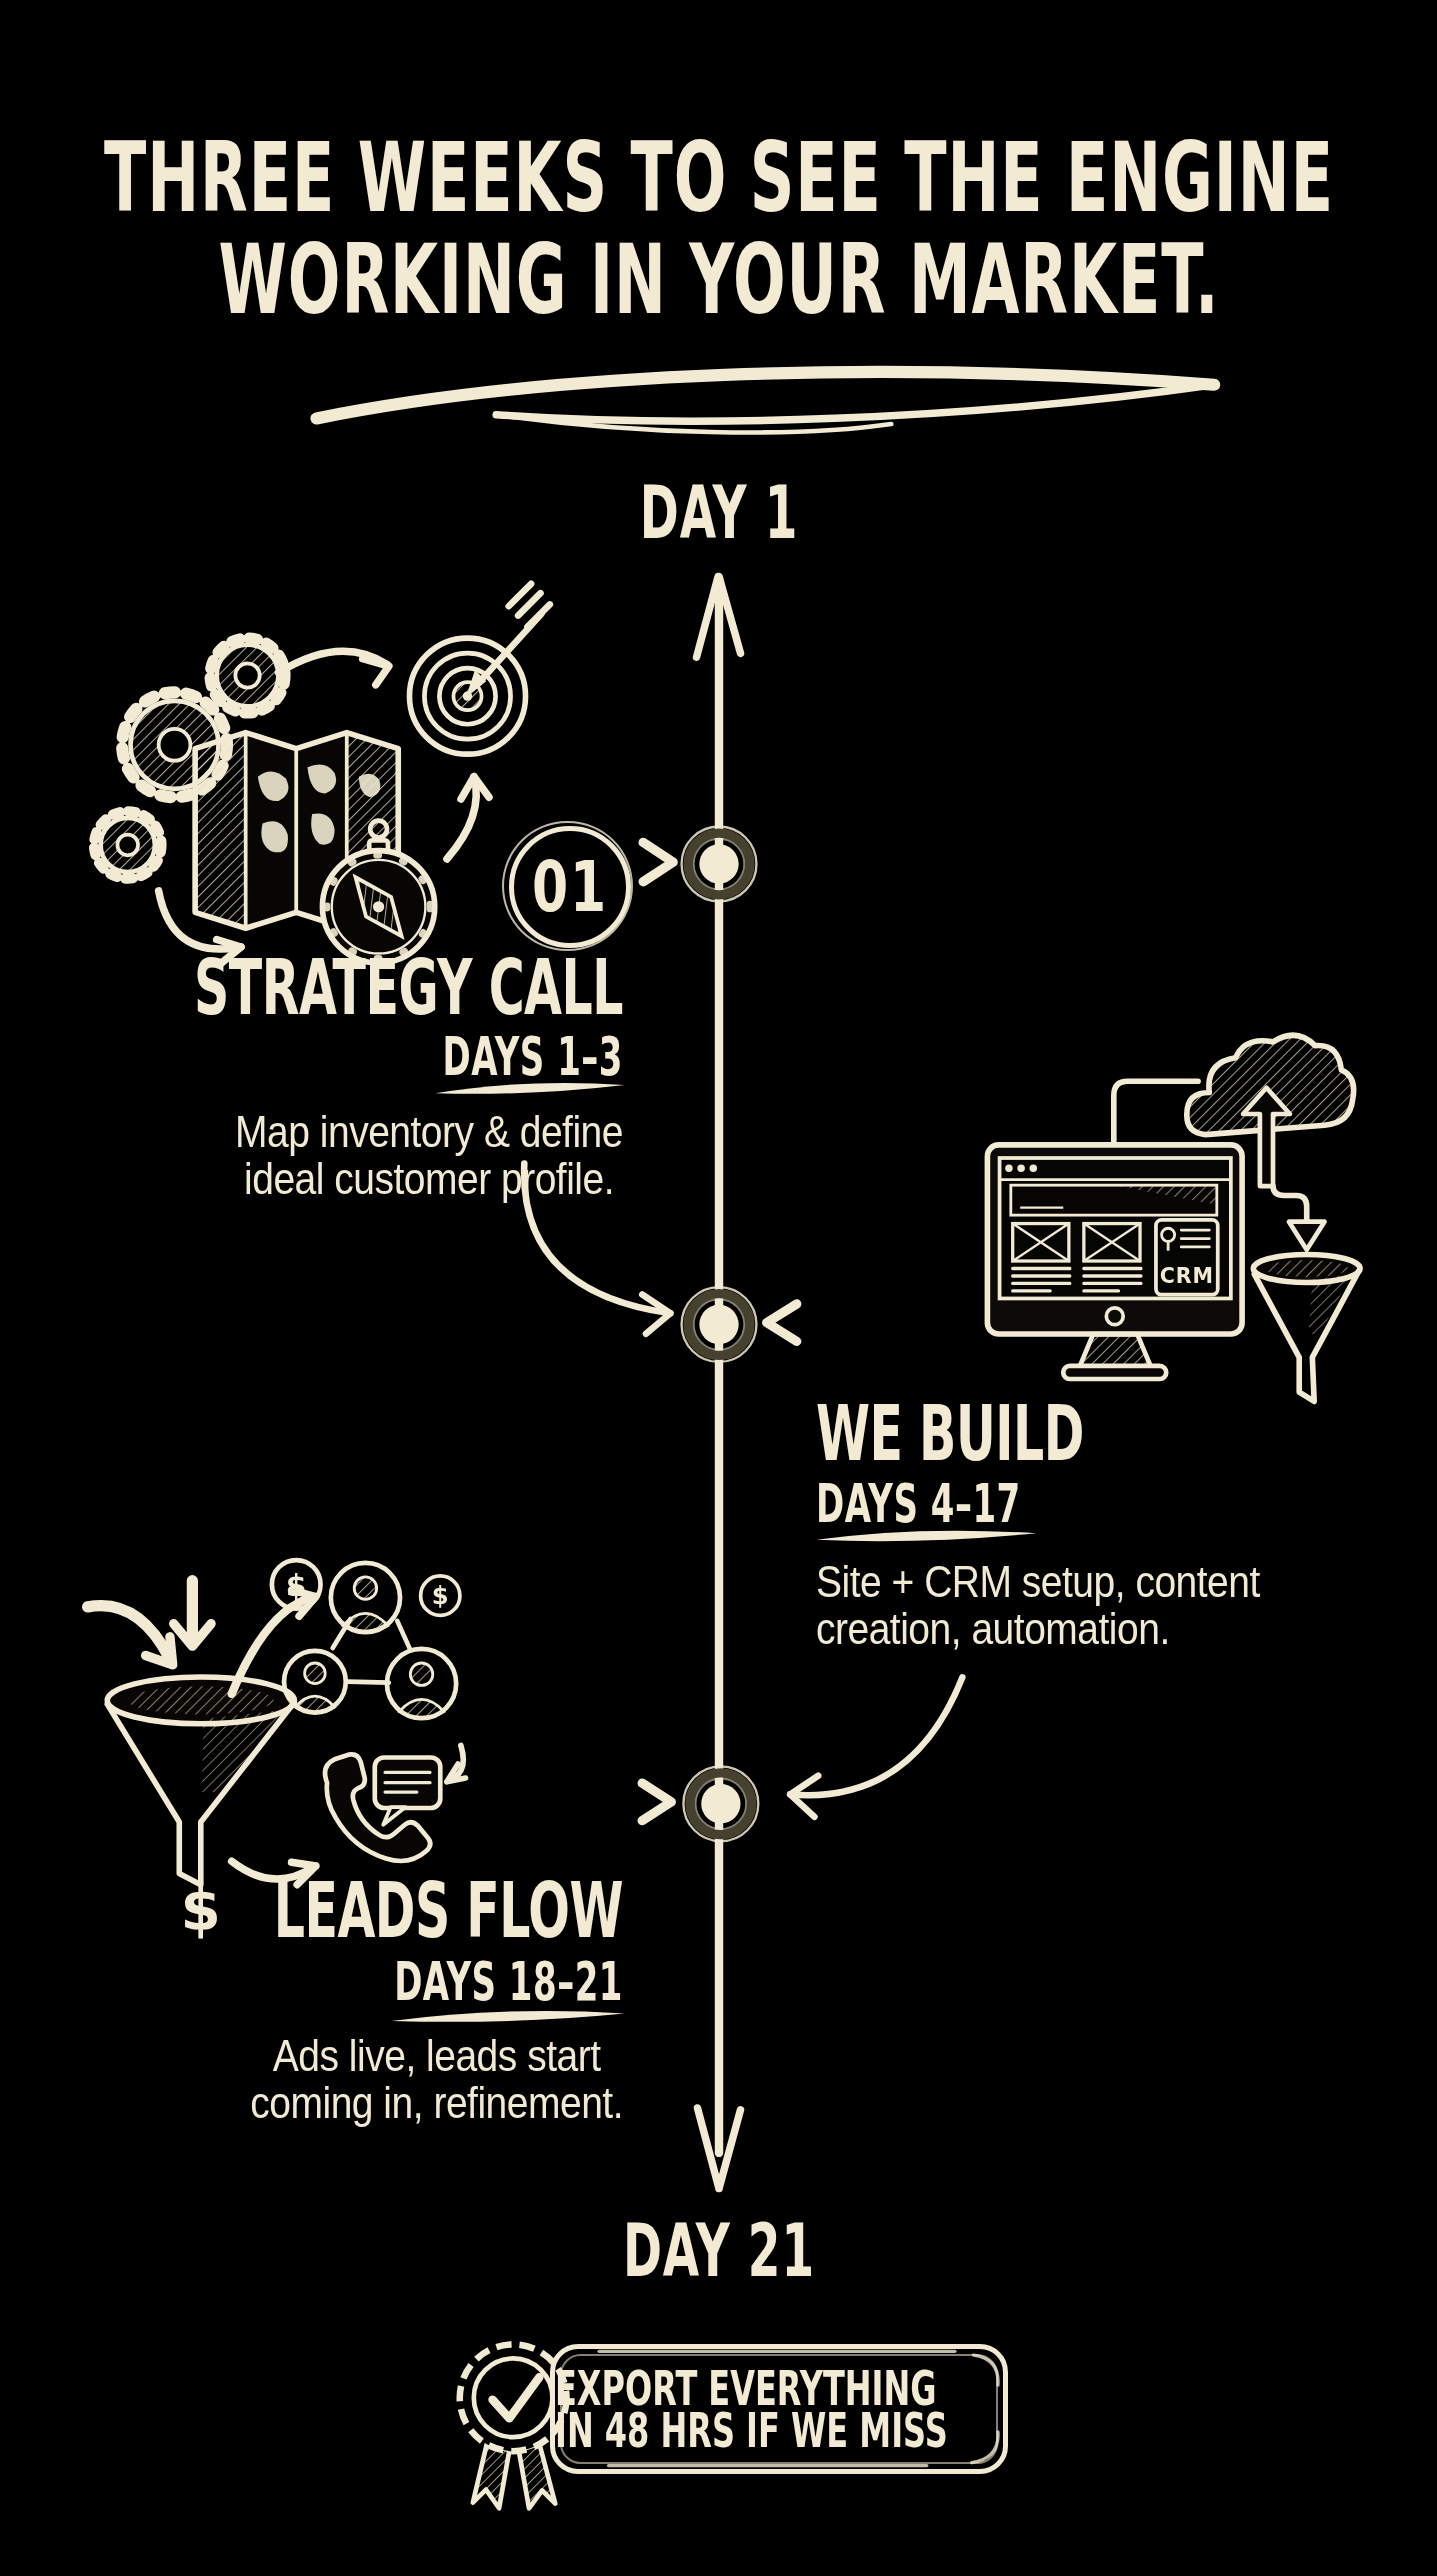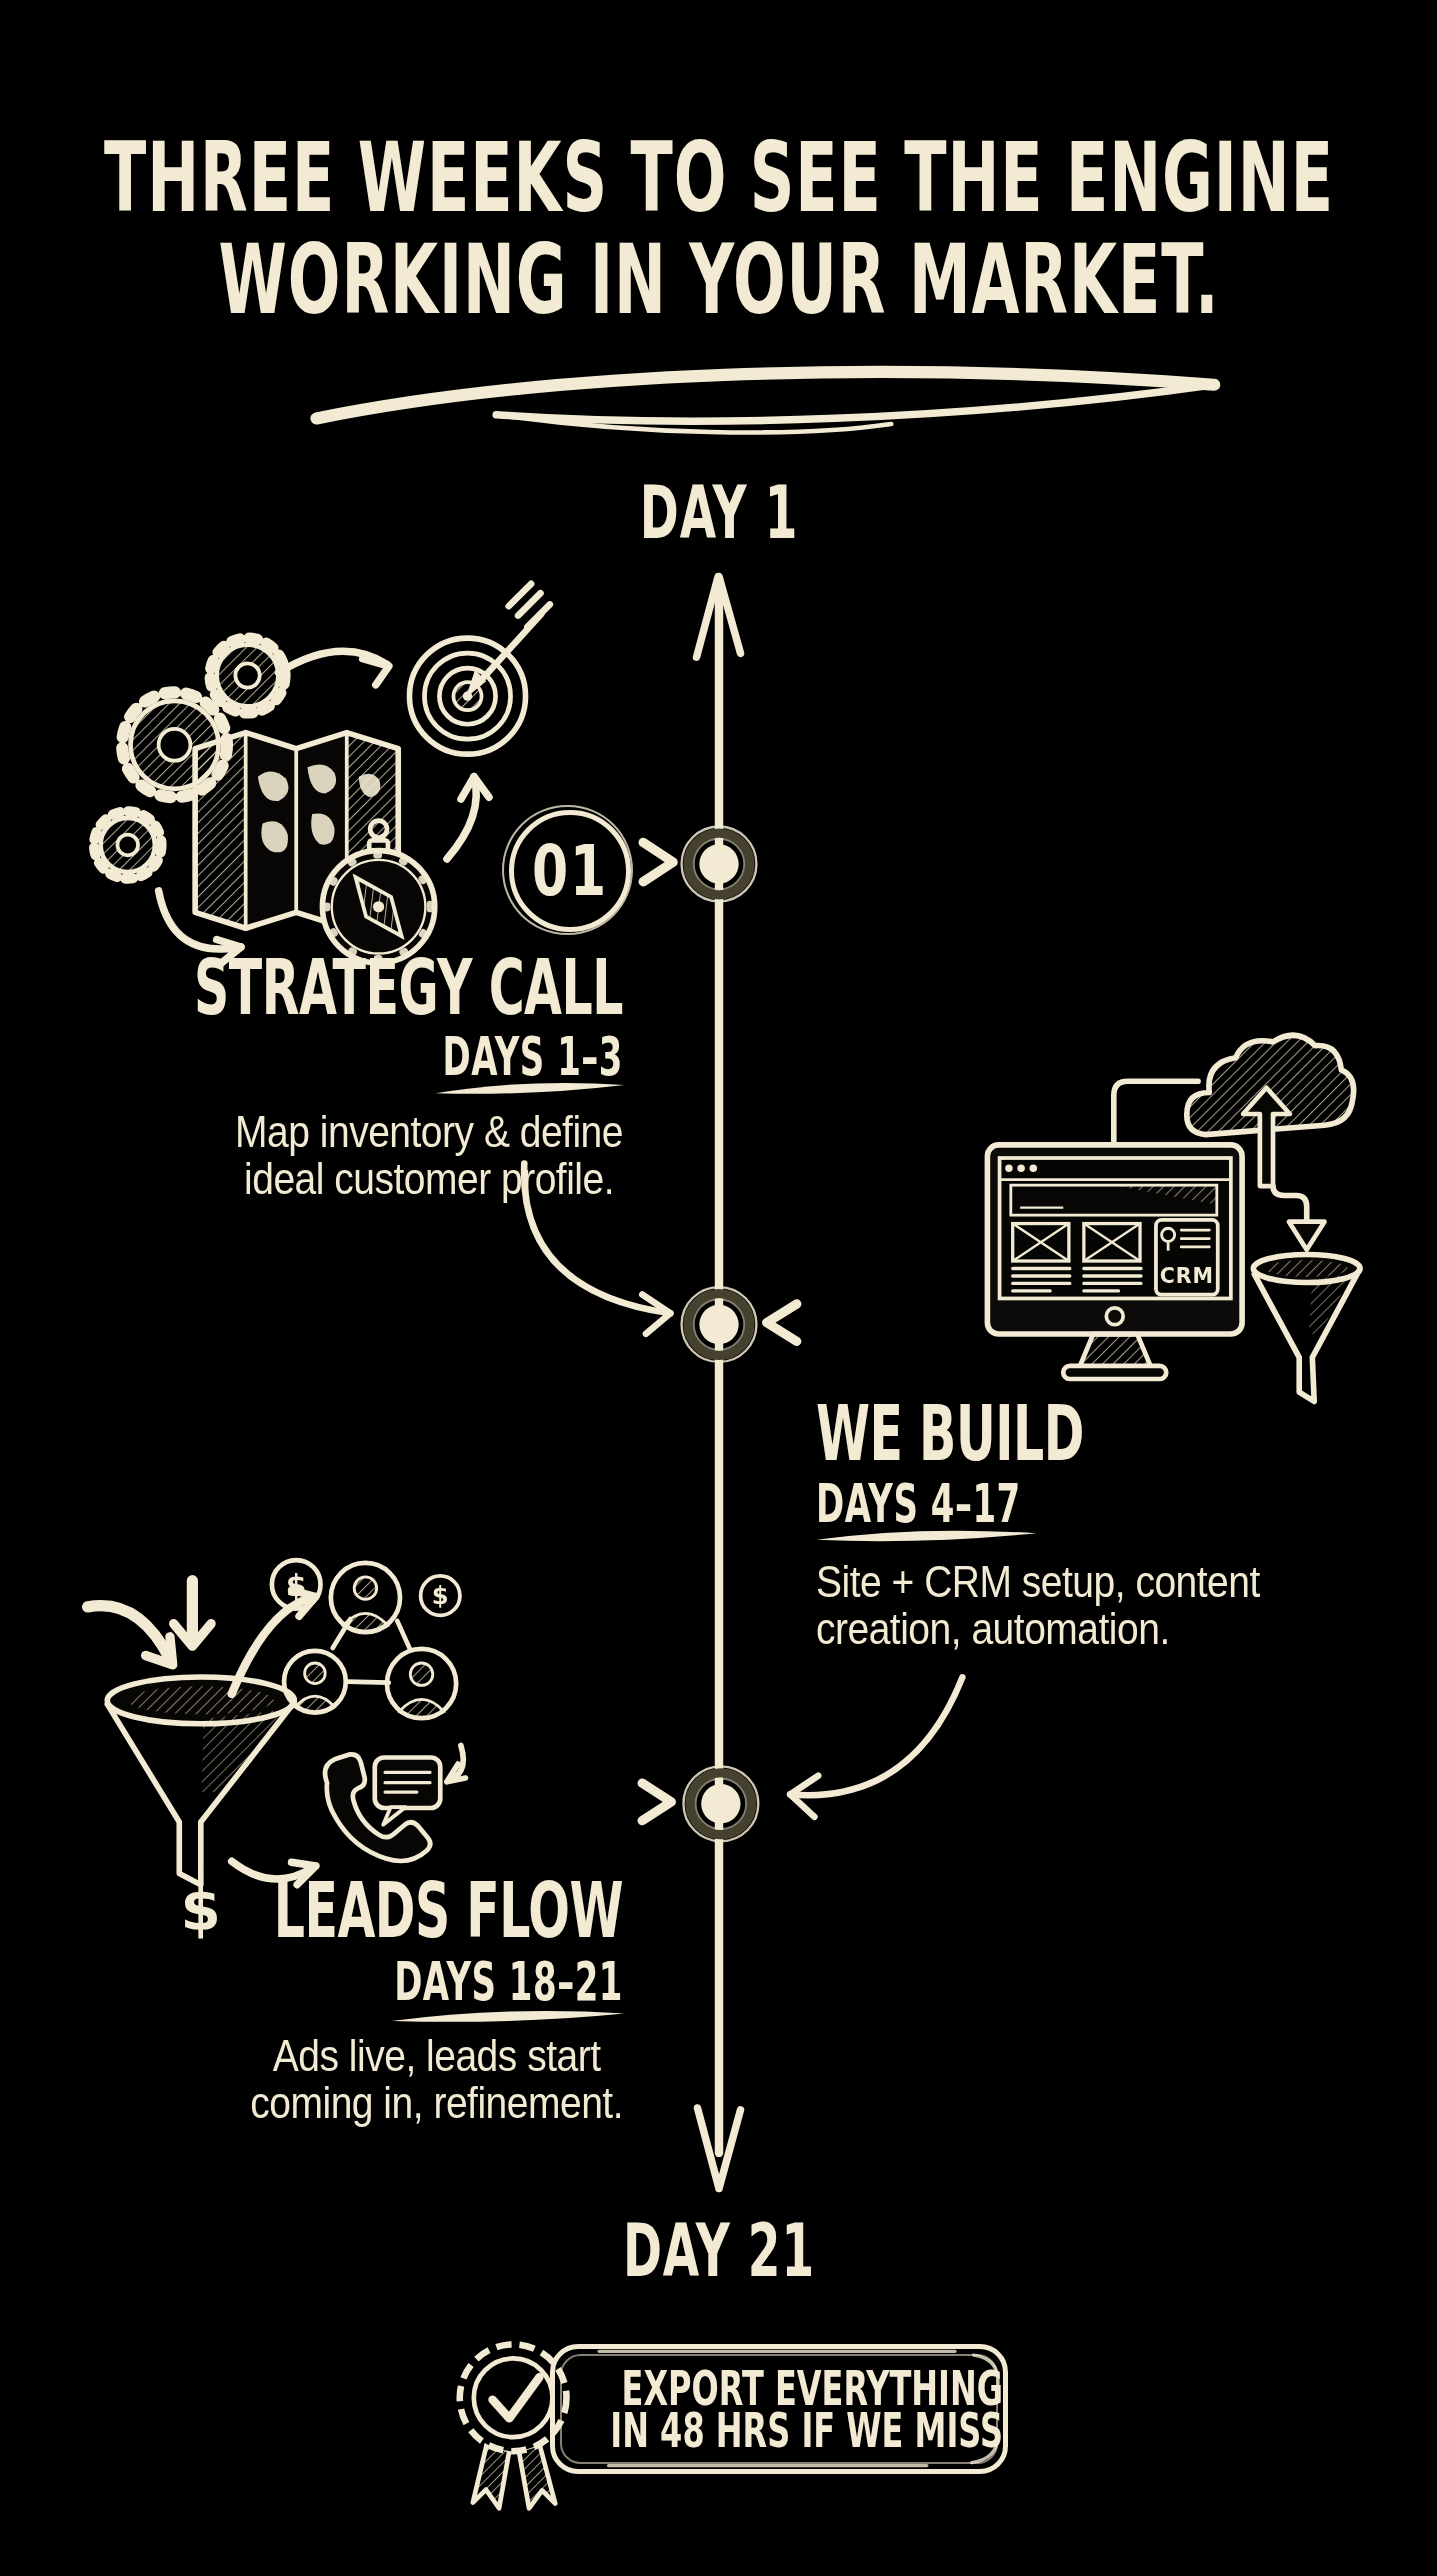--- a/index.html
+++ b/index.html
@@ -28,32 +28,32 @@
     position:absolute;font-family:"Liberation Sans",sans-serif;font-weight:400;
     font-size:39px;line-height:41px;letter-spacing:-0.5px;transform:scaleY(1.15);
     transform-origin:top center;white-space:nowrap;
   }
   .align-r{text-align:right;transform-origin:top right;}
   .align-l{text-align:left;transform-origin:top left;}
   .align-c{text-align:center;}
 
   .num-badge{
     position:absolute;border:5.6px solid var(--ink);border-radius:50%;
-    display:flex;align-items:center;justify-content:center;
+    display:flex;align-items:center;justify-content:center;margin-top:16px;
   }
   .num-badge::after{
     content:"";position:absolute;top:-10.3px;left:-12px;right:-6.6px;bottom:-8.4px;
     border:2.8px solid rgba(242,234,210,.78);border-radius:50%;
   }
   .num-badge .num{font-size:52px;font-weight:bold;letter-spacing:1.9px;transform:scaleY(1.35);}
 
   .guarantee-box{
     position:absolute;left:550px;top:2344px;width:458px;height:130px;
     border:5.6px solid var(--ink);border-radius:28px;box-sizing:border-box;
-    display:flex;flex-direction:column;align-items:flex-end;justify-content:center;
+    display:flex;flex-direction:column;align-items:flex-start;justify-content:center;
   }
   .guarantee-box::before{
     content:"";position:absolute;inset:4.7px;border:2.8px solid rgba(242,234,210,.55);
     border-radius:20.6px;
   }
   .guarantee-line{font-size:32px;font-weight:bold;line-height:42px;transform:scaleY(1.5);letter-spacing:0;}
 
   .svg-dollar-lg{font:bold 62px "DejaVu Sans",sans-serif;fill:var(--ink);}
   .svg-dollar-sm{font:bold 32px "DejaVu Sans",sans-serif;fill:var(--ink);}
   .svg-dollar-xs{font:bold 26px "DejaVu Sans",sans-serif;fill:var(--ink);}

